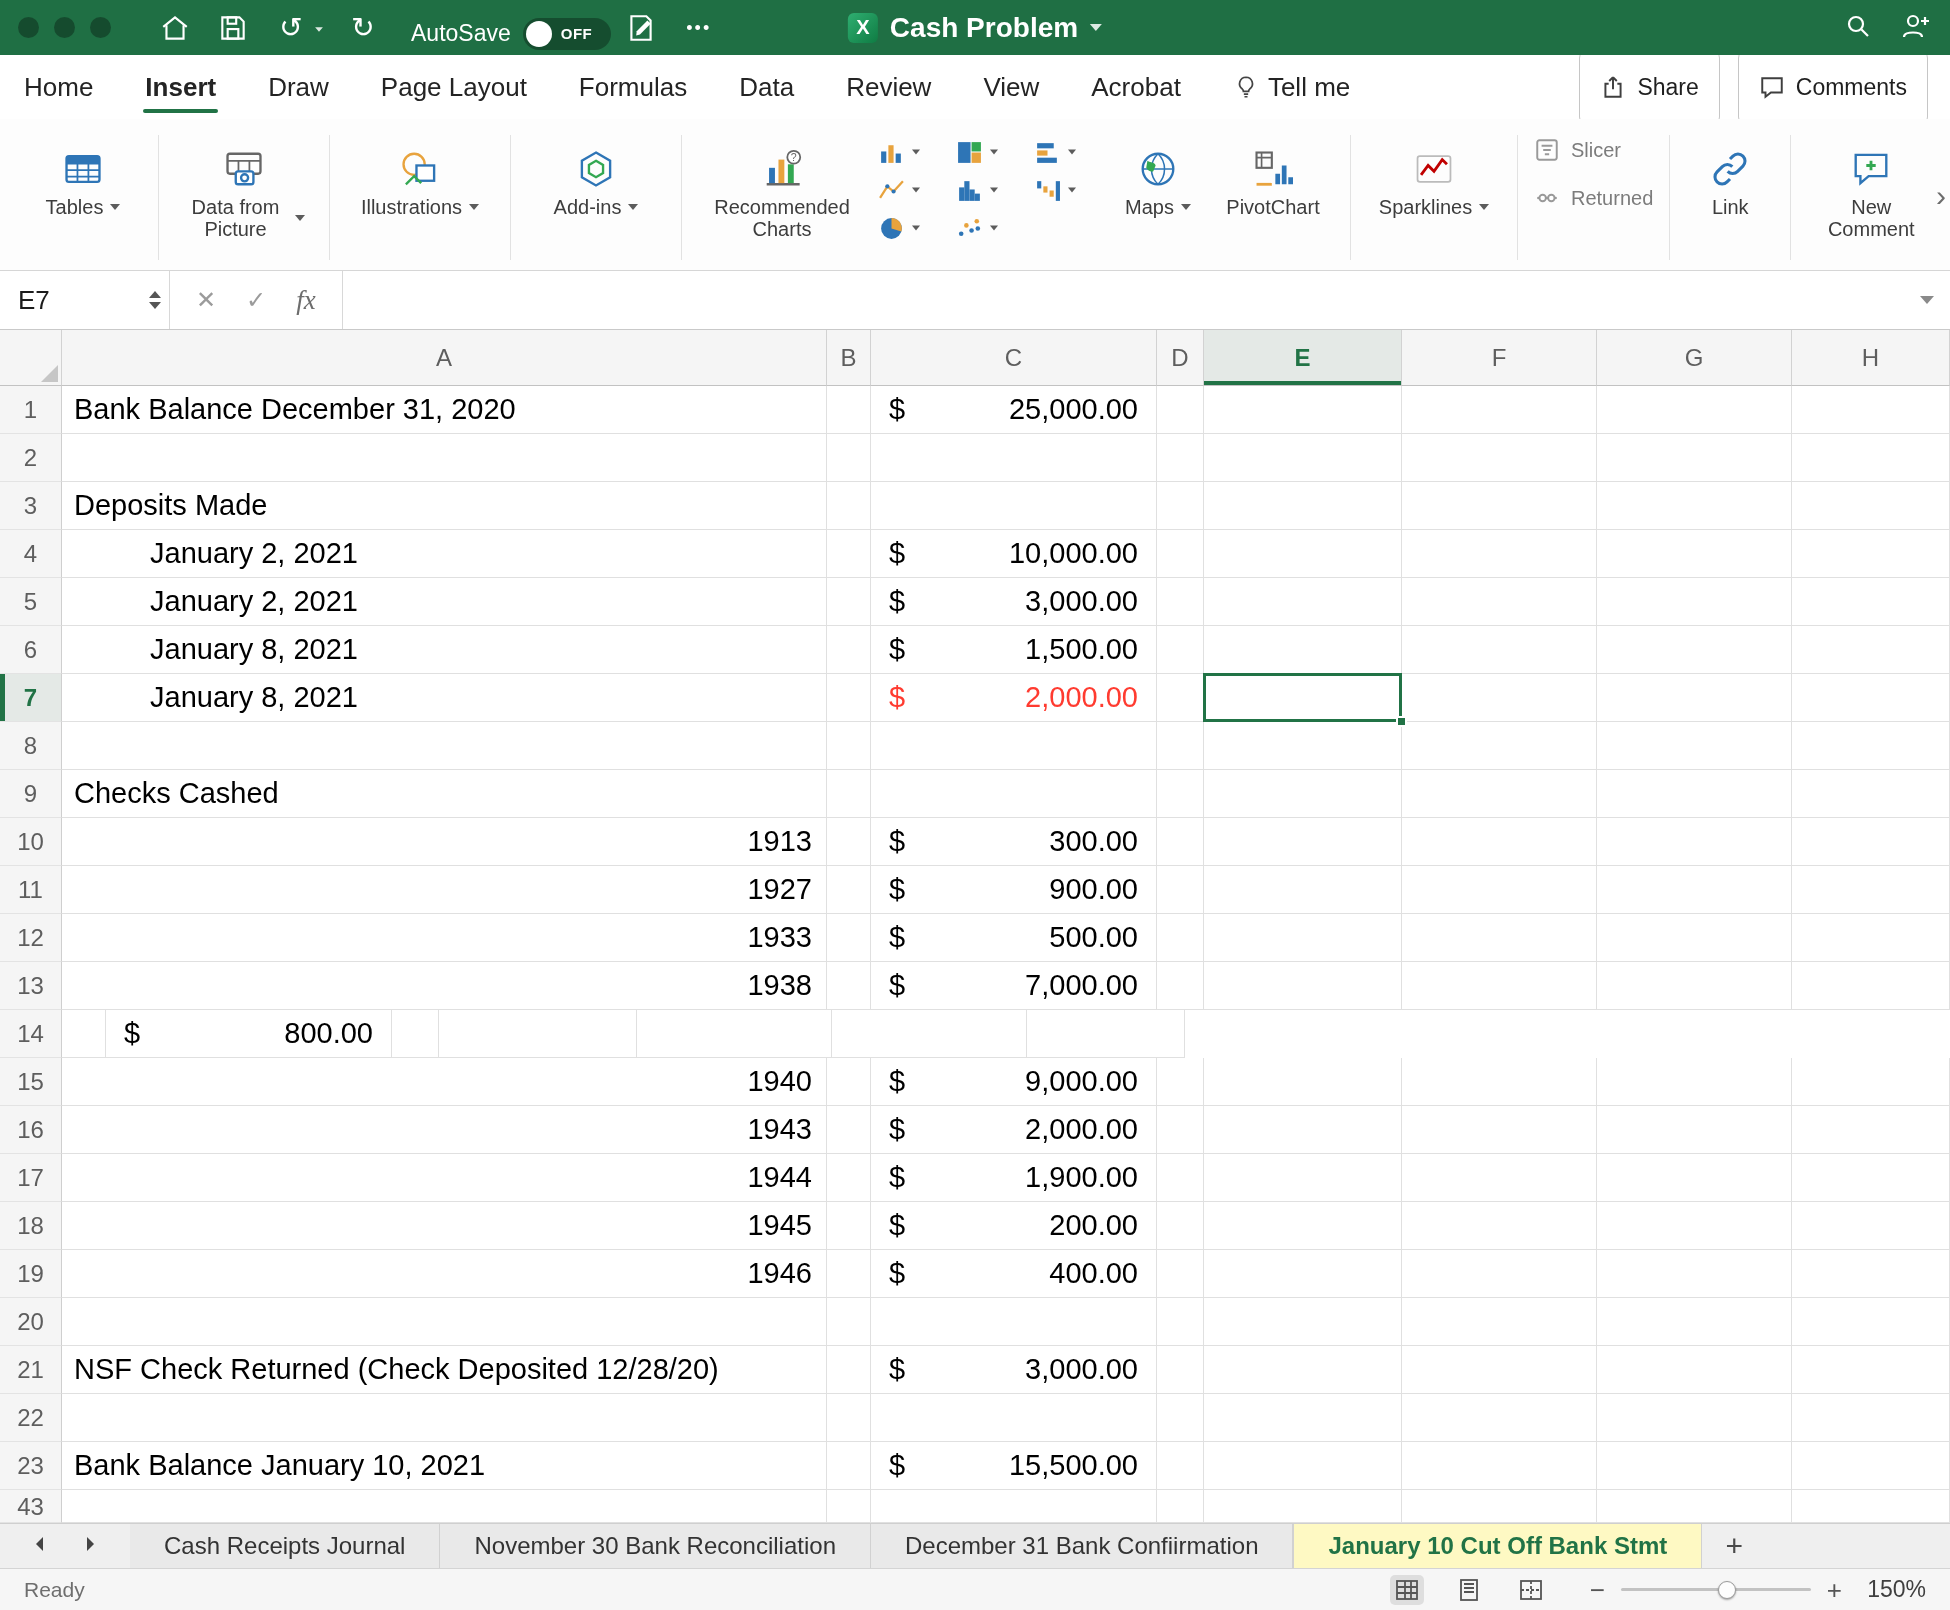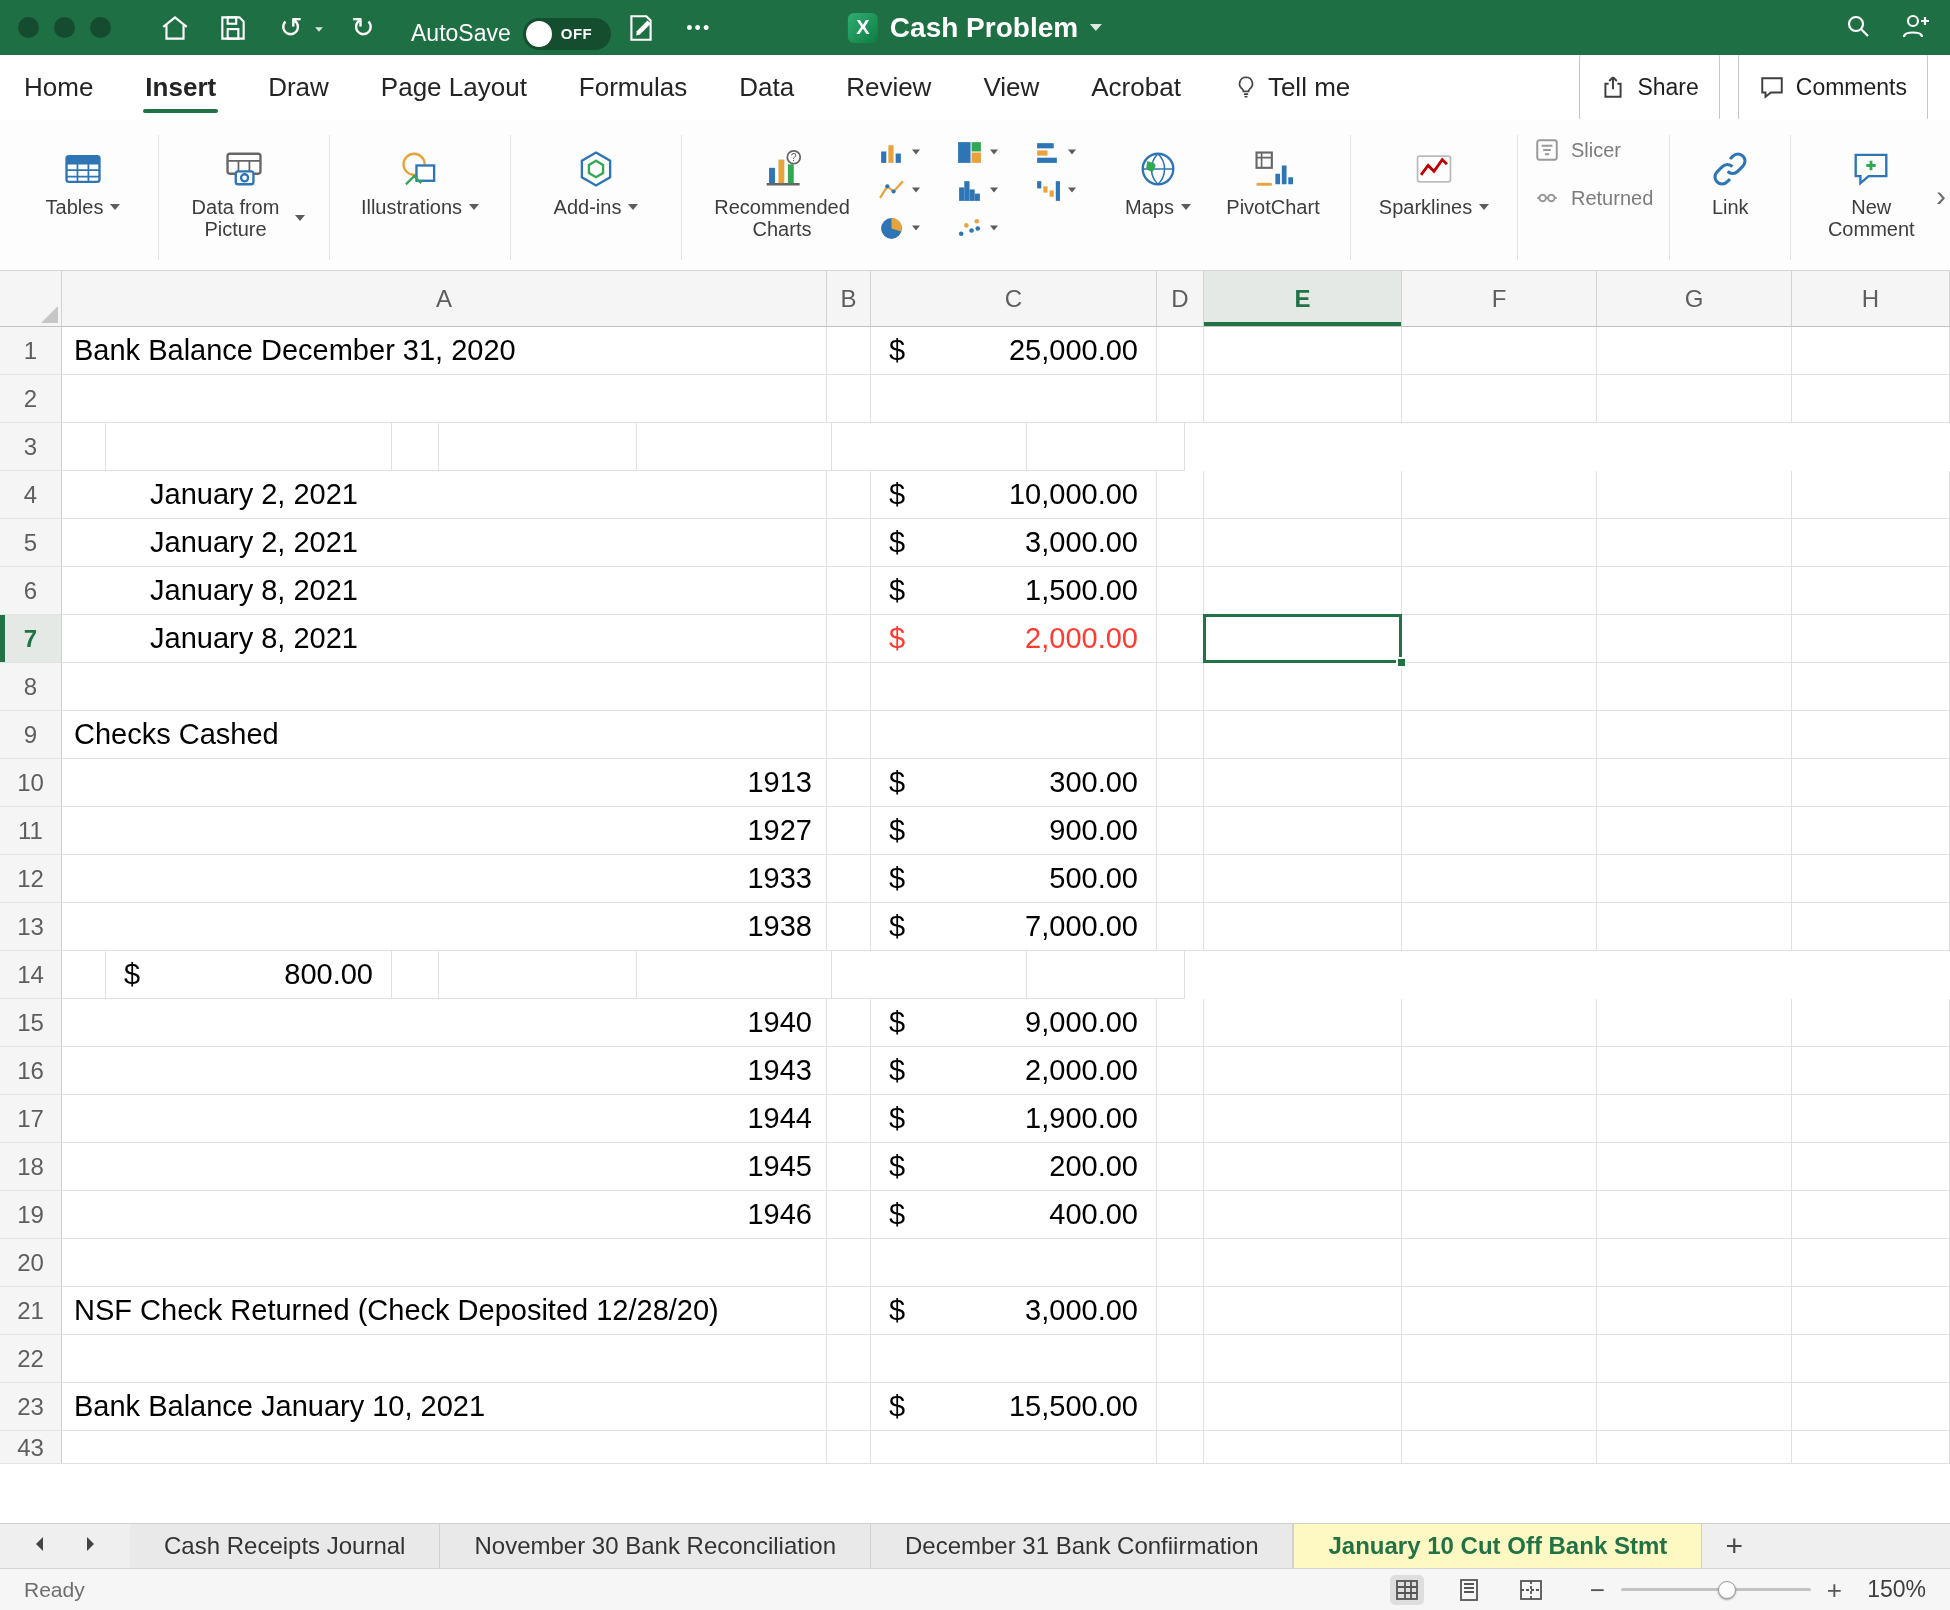--- a/index.html
+++ b/index.html
@@ -515,20 +515,38 @@
     </div>
     <div class="rdivider"></div>
 
     <div class="rgroup">
       
     </div>
 
     <div class="ribbon-overflow">›</div>
   </div>
 
+  <div class="formulabar">
+    <div class="namebox">
+      <span>E7</span>
+      <span class="stepper">
+          <span class="step-up"></span>
+          <span class="step-down"></span>
+        </span>
+    </div>
+    <div class="fx-btns">
+      <span class="fxg">✕</span>
+      <span class="fxg">✓</span>
+      <span class="fx">fx</span>
+    </div>
+    <div class="formula-input">
+      <span></span>
+      <span class="fb-caret"></span>
+    </div>
+  </div>
 
   <div class="grid">
     <div class="head-row" id="grid-head">
         <div class="hcell corner"></div>
         <div class="hcell" style="width: 765px;">A</div>
         <div class="hcell" style="width: 44px;">B</div>
         <div class="hcell" style="width: 286px;">C</div>
         <div class="hcell" style="width: 47px;">D</div>
         <div class="hcell sel" style="width: 198px;">E</div>
         <div class="hcell" style="width: 195px;">F</div>
@@ -556,20 +574,21 @@
           <div class="gcell colB" style="width: 44px;"></div>
           <div class="gcell colC" style="width: 286px;"></div>
           <div class="gcell colD" style="width: 47px;"></div>
           <div class="gcell colE" style="width: 198px;"></div>
           <div class="gcell colF" style="width: 195px;"></div>
           <div class="gcell colG" style="width: 195px;"></div>
           <div class="gcell colH" style="width: 158px;"></div>
         </div>
         <div class="grow">
           <div class="gcell gutter">3</div>
+          <div class="gcell colA lbl" style="width: 765px;">Deposits Made</div>
           <div class="gcell colB" style="width: 44px;"></div>
           <div class="gcell colC" style="width: 286px;"></div>
           <div class="gcell colD" style="width: 47px;"></div>
           <div class="gcell colE" style="width: 198px;"></div>
           <div class="gcell colF" style="width: 195px;"></div>
           <div class="gcell colG" style="width: 195px;"></div>
           <div class="gcell colH" style="width: 158px;"></div>
         </div>
         <div class="grow">
           <div class="gcell gutter">4</div>

